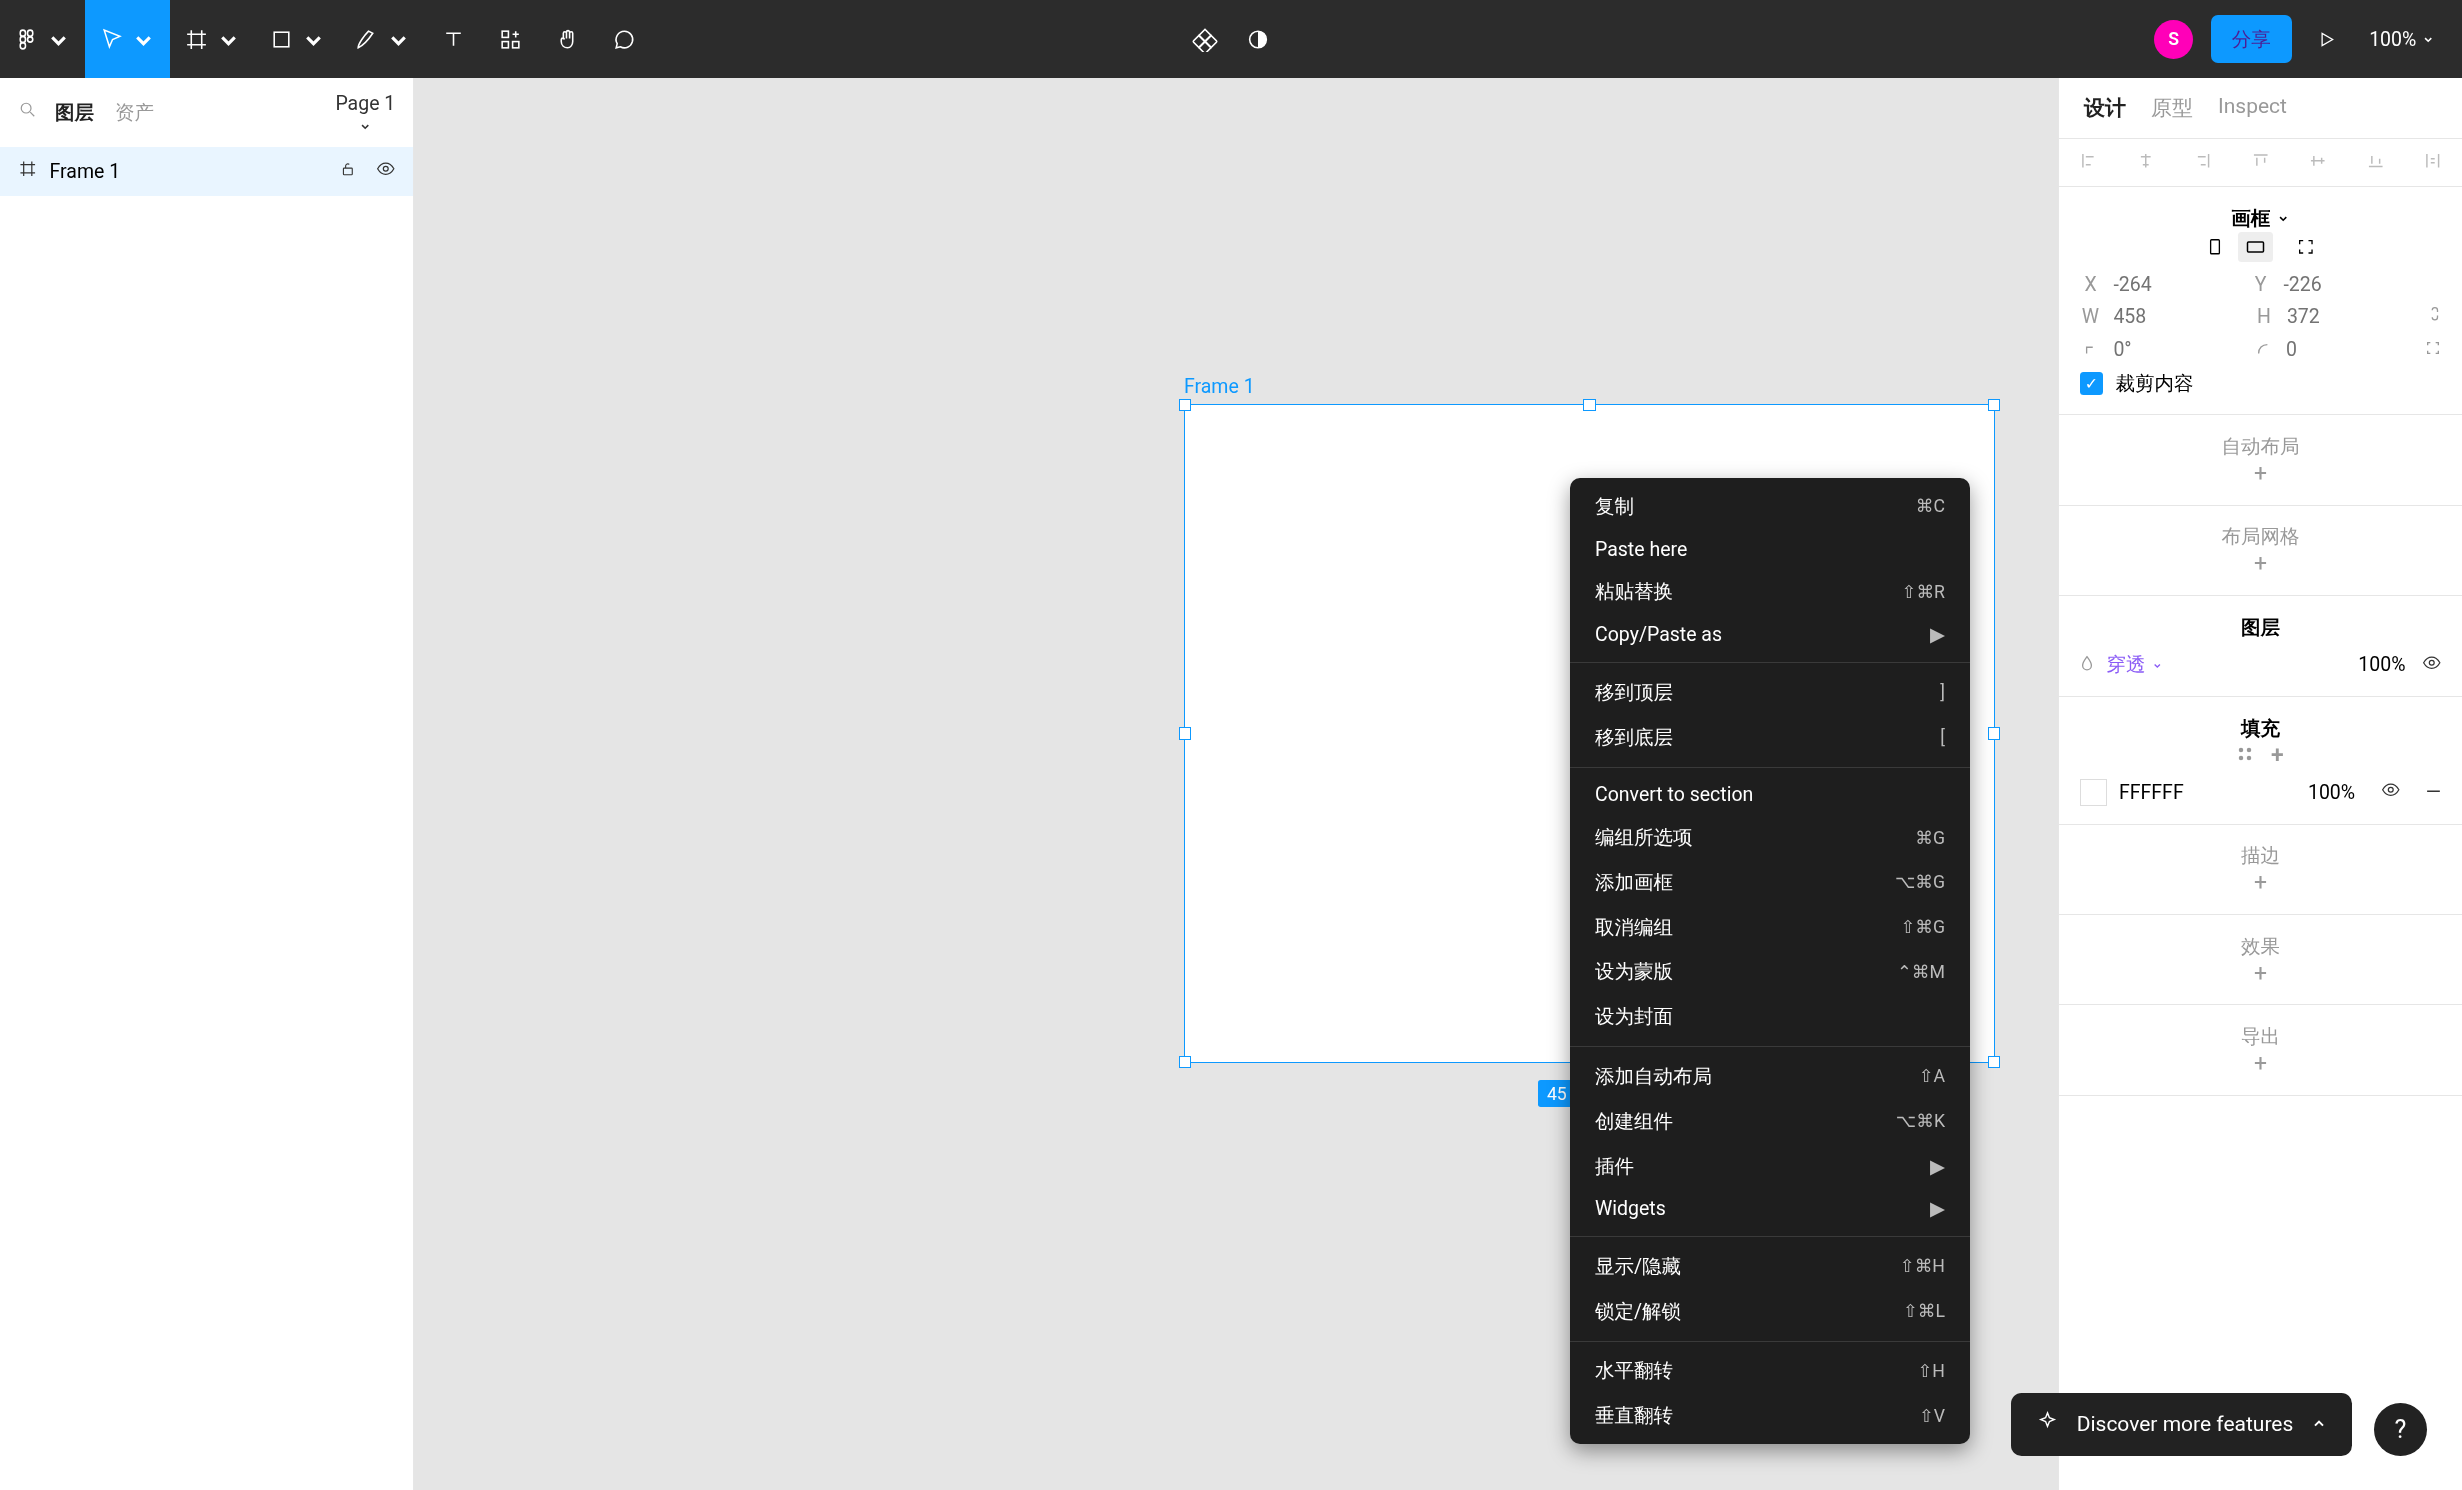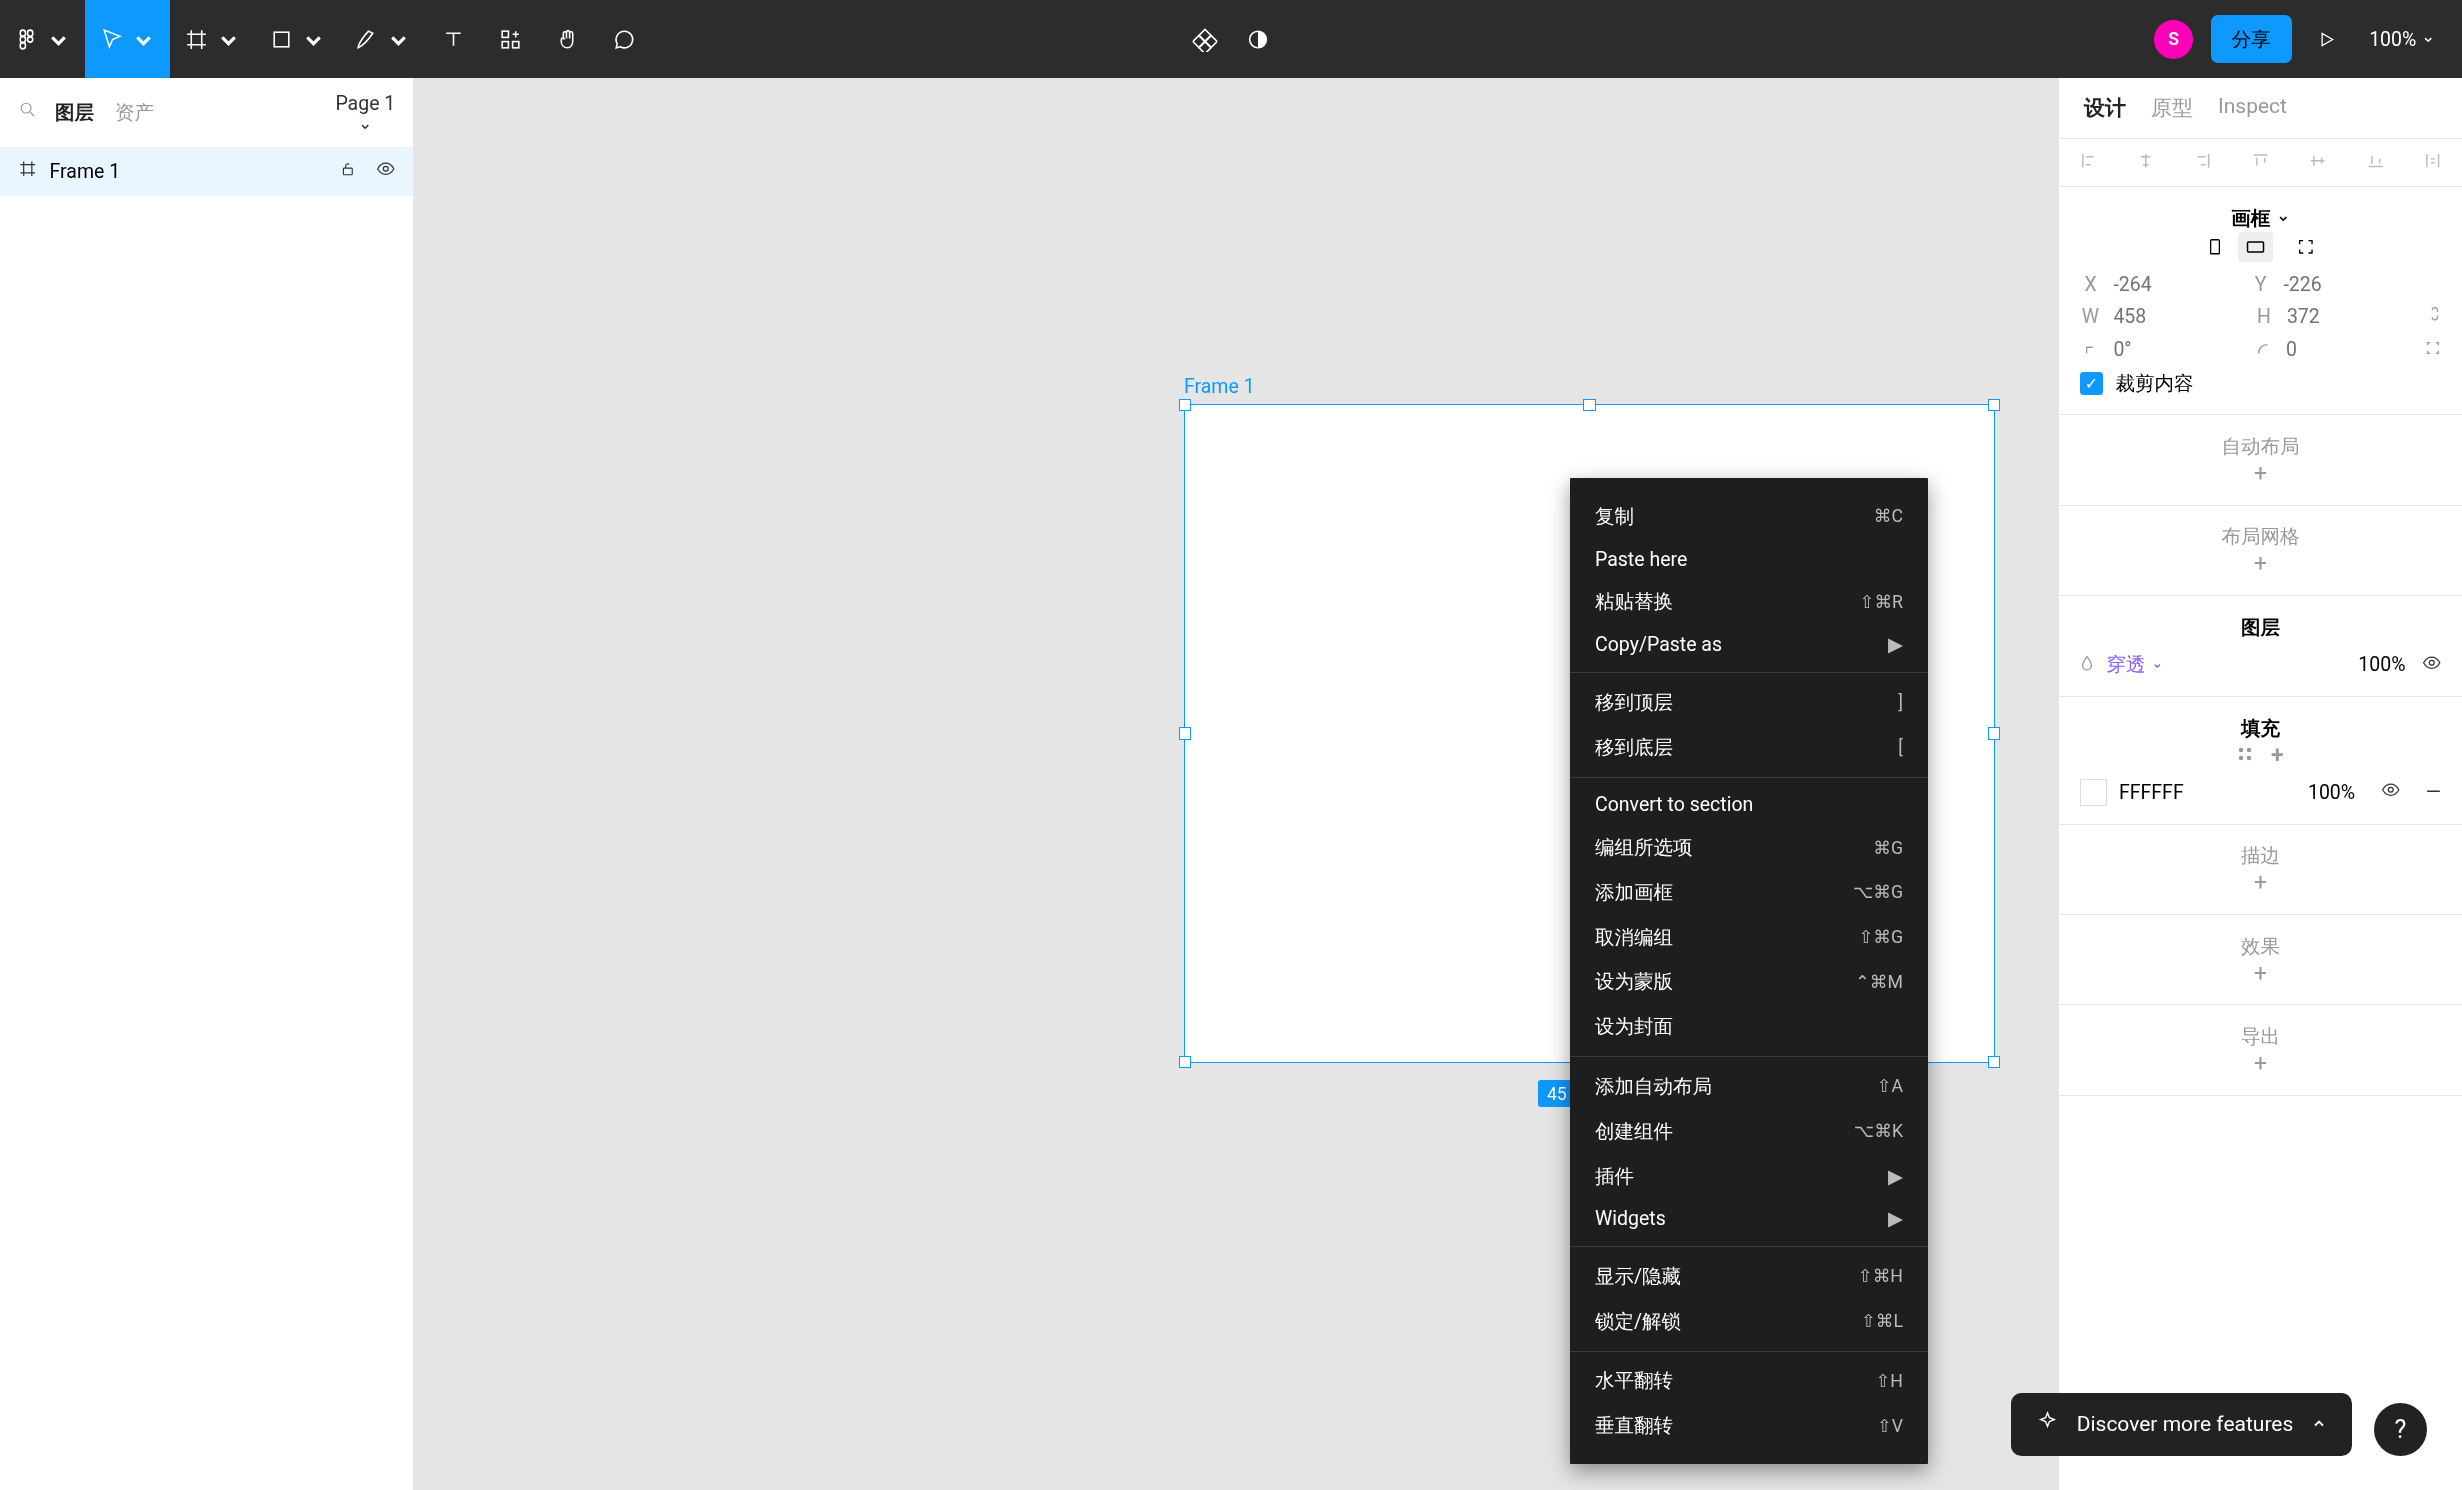--- a/index.html
+++ b/index.html
@@ -10,21 +10,21 @@
 .tool-left { display: flex; align-items: center; height: 100%; }
 .tool-btn { width: 57px; height: 78px; display: flex; align-items: center; justify-content: center; cursor: pointer; position: relative; }
 .tool-btn.wide { width: 85px; }
 .tool-btn.active { background: #0d99ff; }
 .tool-btn svg { width: 25px; height: 25px; }
 .chevron-small { margin-left: 7px; }
 .tool-center { position: absolute; left: 50%; transform: translateX(-50%); display: flex; gap: 21px; align-items: center; }
 .tool-center .ic { width: 32px; height: 32px; display: flex; align-items: center; justify-content: center; }
 .tool-right { margin-left: auto; display: flex; align-items: center; gap: 17.7px; padding-right: 21px; }
 .avatar { width: 39px; height: 39px; border-radius: 50%; background: #ff00b8; color: #fff; display: flex; align-items: center; justify-content: center; font-weight: 600; font-size: 17.7px; }
-.share-btn { background: #0d99ff; color: #000000; border: none; padding: 10.6px 21px; border-radius: 7px; font-size: 19.5px; cursor: pointer; }
+.share-btn { background: #0d99ff; color: #4c1d95; border: none; padding: 10.6px 21px; border-radius: 7px; font-size: 19.5px; cursor: pointer; }
 .play-btn { width: 35px; height: 35px; display: flex; align-items: center; justify-content: center; cursor: pointer; }
 .zoom { display: flex; align-items: center; gap: 5.3px; font-size: 19.5px; cursor: pointer; padding: 0 7px;}
 
 
 .left-panel { position: absolute; top: 78px; left: 0; width: 414px; bottom: 0; background: #fff; border-right: 0.9px solid #e6e6e6; }
 .lp-head { display: flex; align-items: center; padding: 14px 17.7px; gap: 17.7px; font-size: 19.5px; }
 .lp-head .search-ic { color: #999; }
 .lp-tabs { display: flex; gap: 21px; flex: 1; }
 .lp-tab { color: #999; cursor: pointer; }
 .lp-tab.active { color: #222; font-weight: 600; }
@@ -38,21 +38,21 @@
 .canvas { position: absolute; top: 78px; left: 414px; right: 404px; bottom: 0; background: #e5e5e5; }
 .frame-label { position: absolute; left: 770px; top: 297px; color: #0d99ff; font-size: 19.5px; }
 .sel-frame { position: absolute; left: 770px; top: 326px; width: 811px; height: 659px; background: #fff; border: 1.8px solid #0d99ff; }
 .handle { position: absolute; width: 12.4px; height: 12.4px; background: #fff; border: 1.8px solid #0d99ff; }
 .h-tl { top: -6.2px; left: -6.2px; } .h-tm { top: -6.2px; left: 50%; margin-left:-6.2px; } .h-tr { top: -6.2px; right: -6.2px; }
 .h-ml { top: 50%; left: -6.2px; margin-top:-6.2px; } .h-mr { top: 50%; right: -6.2px; margin-top:-6.2px; }
 .h-bl { bottom: -6.2px; left: -6.2px; } .h-bm { bottom: -6.2px; left: 50%; margin-left:-6.2px; } .h-br { bottom: -6.2px; right: -6.2px; }
 .dim-badge { position: absolute; left: 1124px; top: 1002px; background: #0d99ff; color: #fff; font-size: 17.7px; padding: 3.5px 8.9px; border-radius: 2.7px; }
 
 
-.ctx-menu { position: absolute; left: 1156px; top: 400px; width: 358px; background: #1e1e1e; border-radius: 1px; padding: 16px 0; box-shadow: 0 7px 21px rgba(0,0,0,.4); color: #fff; font-size: 19.5px; }
+.ctx-menu { position: absolute; left: 1156px; top: 400px; width: 400px; background: #1e1e1e; border-radius: 10px; padding: 6px 0; box-shadow: 0 7px 21px rgba(0,0,0,.4); color: #fff; font-size: 19.5px; }
 .ctx-item { display: flex; align-items: center; justify-content: space-between; padding: 8.9px 25px; cursor: pointer; }
 .ctx-sep { height: 0.9px; background: #3a3a3a; margin: 7px 0; }
 .ctx-sc { color: #bbb; font-size: 17.7px; }
 .ctx-arrow { color: #bbb; }
 
 
 .right-panel { position: absolute; top: 78px; right: 0; width: 404px; bottom: 0; background: #fff; border-left: 0.9px solid #e6e6e6; display: flex; flex-direction: column; }
 .rp-tabs { display: flex; gap: 25px; padding: 16px 25px; font-size: 21px; border-bottom: 0.9px solid #e6e6e6; }
 .rp-tab { color: #999; cursor: pointer; }
 .rp-tab.active { color: #222; font-weight: 600; }

